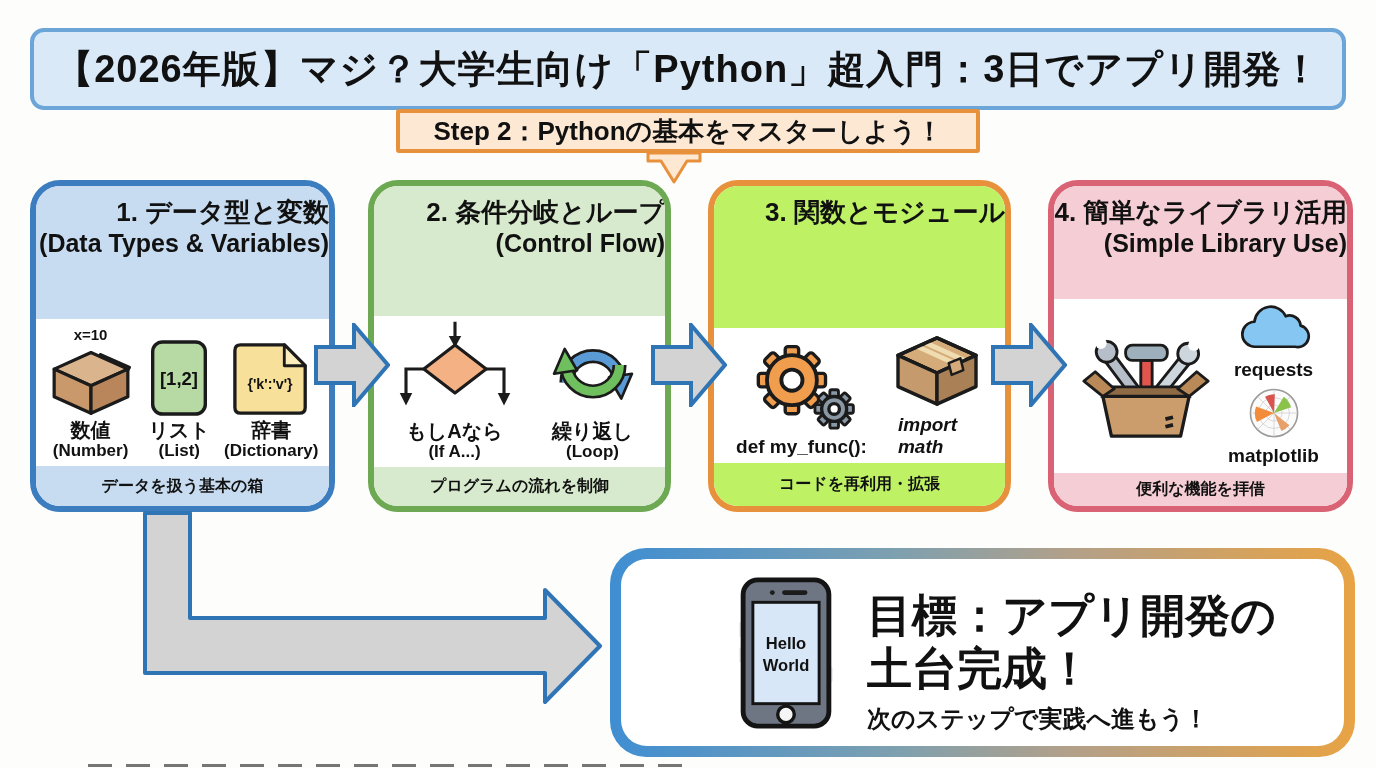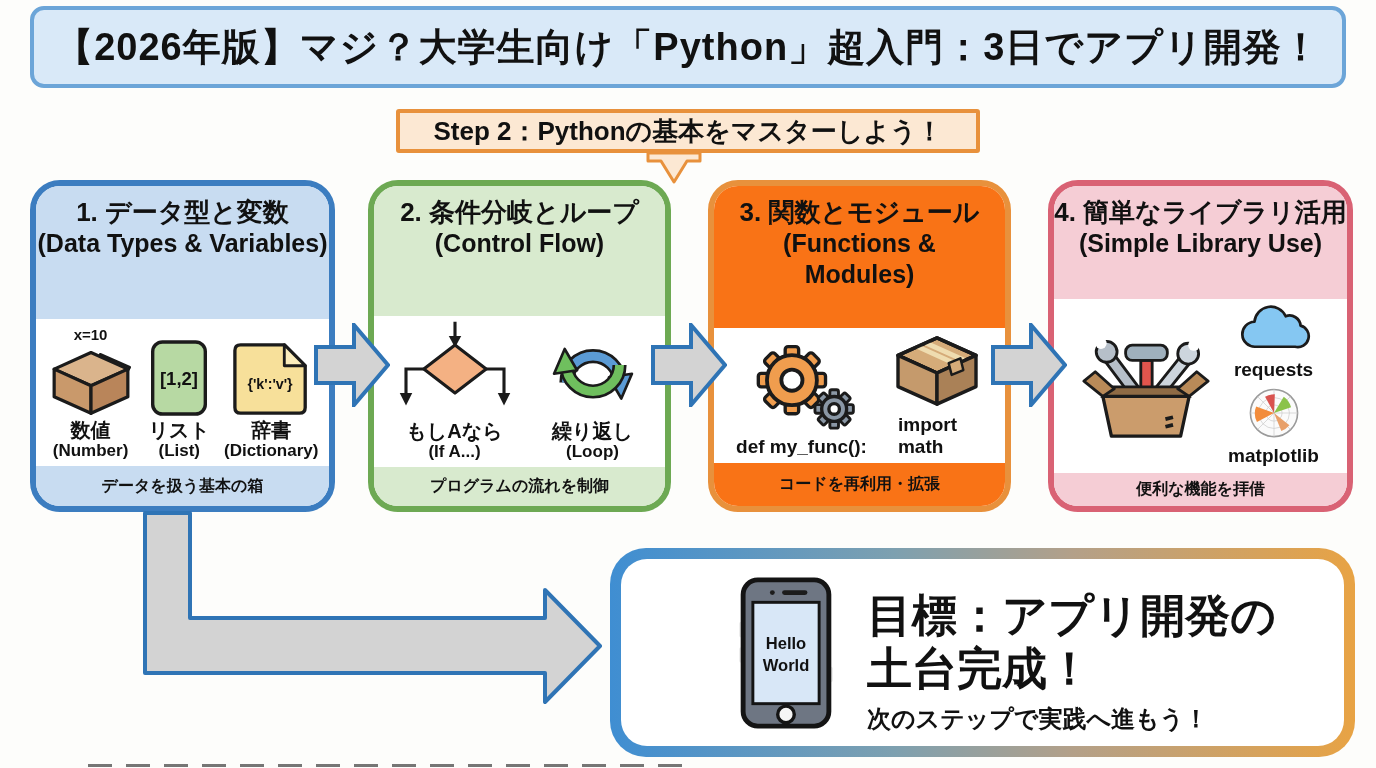--- a/index.html
+++ b/index.html
@@ -4,21 +4,21 @@
 <style>
   html,body{margin:0;padding:0;background:#ffffff;}
   *{box-sizing:border-box;}
   .stage{
     position:relative;width:1376px;height:768px;overflow:hidden;
     background:#fdfdfb;color:#111;
     font-family:"Liberation Sans","DejaVu Sans",sans-serif;
   }
   
   .title-banner{
-    position:absolute;left:30px;top:6px;width:1316px;height:82px;
+    position:absolute;left:30px;top:28px;width:1316px;height:82px;
     background:#d9e9f8;border:4px solid #6ca5d8;border-radius:14px;
     display:flex;align-items:center;justify-content:center;
   }
   .title-banner span{font-size:38px;font-weight:900;letter-spacing:1px;}
   .step-banner{
     position:absolute;left:396px;top:109px;width:584px;height:44px;
     background:#fce8d3;border:4px solid #e8913c;border-radius:3px;
     display:flex;align-items:flex-end;justify-content:center;
   }
   .step-banner span{font-size:26px;font-weight:800;}
@@ -26,33 +26,33 @@
   
   .card{
     position:absolute;top:180px;height:332px;border-radius:30px;
     background:#ffffff;display:flex;flex-direction:column;overflow:hidden;
   }
   .card1{left:30px;width:305px;border:6px solid #3c7dc0;}
   .card2{left:368px;width:303px;border:6px solid #6da953;}
   .card3{left:708px;width:303px;border:6px solid #e8913c;}
   .card4{left:1048px;width:305px;border:6px solid #d96274;}
   .tint1{background:#c8dcf1;} .tint2{background:#d8eace;}
-  .tint3{background:#f97316;} .tint4{background:#f5cdd5;}
-  .card-head{height:152px;text-align:center;padding-top:10px;line-height:1.24;}
+  .tint3{background:#bef264;} .tint4{background:#f5cdd5;}
+  .card-head{height:152px;text-align:right;padding-top:10px;line-height:1.24;}
   .card-head .jp{font-size:26px;font-weight:800;}
   .card-head .en{font-size:25px;font-weight:800;}
   .card3 .card-head .en{max-width:230px;margin:0 auto;}
   .card-body{flex:1;display:flex;align-items:flex-end;justify-content:center;
     padding:4px 6px 6px 6px;gap:14px;background:#fff;}
   .col{display:flex;flex-direction:column;align-items:center;justify-content:flex-end;}
   .toplabel{font-size:15px;font-weight:800;height:24px;line-height:24px;}
   .cap-jp{font-size:20px;font-weight:800;margin-top:2px;line-height:1.15;}
   .cap-en{font-size:17px;font-weight:700;line-height:1.1;}
   .cap-code{font-size:19px;font-weight:800;margin-top:4px;line-height:1.15;text-align:left;}
-  .wrapcap{max-width:78px;}
+  .wrapcap{max-width:78px;font-style:italic;}
   .card-foot{height:46px;display:flex;align-items:center;justify-content:center;}
   .card-foot span{font-size:16px;font-weight:800;}
   
   .flow-arrow{position:absolute;top:323px;}
   .fa1{left:314px;} .fa2{left:651px;} .fa3{left:991px;}
   .elbow-arrow{position:absolute;left:140px;top:511px;}
   
   .goal{
     position:absolute;left:610px;top:548px;width:745px;height:209px;
     border-radius:36px;padding:11px;
@@ -157,21 +157,20 @@
       </div>
     </div>
     <footer class="card-foot tint2">
       <span>プログラムの流れを制御</span>
     </footer>
   </section>
 
   <section class="card card3">
     <header class="card-head tint3">
       <div class="jp">3. 関数とモジュール</div>
-      <div class="en">(Functions &amp; Modules)</div>
     </header>
     <div class="card-body" style="gap:24px;">
       <div class="col">
         <svg width="122" height="96" viewBox="0 0 125 100">
           <g>
             <rect x="45" y="11" width="14" height="13" rx="3" fill="#f09d4e" stroke="#1b1b1b" stroke-width="3.5"></rect>
             <rect x="45" y="11" width="14" height="13" rx="3" fill="#f09d4e" stroke="#1b1b1b" stroke-width="3.5" transform="rotate(45 52 46)"></rect>
             <rect x="45" y="11" width="14" height="13" rx="3" fill="#f09d4e" stroke="#1b1b1b" stroke-width="3.5" transform="rotate(90 52 46)"></rect>
             <rect x="45" y="11" width="14" height="13" rx="3" fill="#f09d4e" stroke="#1b1b1b" stroke-width="3.5" transform="rotate(135 52 46)"></rect>
             <rect x="45" y="11" width="14" height="13" rx="3" fill="#f09d4e" stroke="#1b1b1b" stroke-width="3.5" transform="rotate(180 52 46)"></rect>

